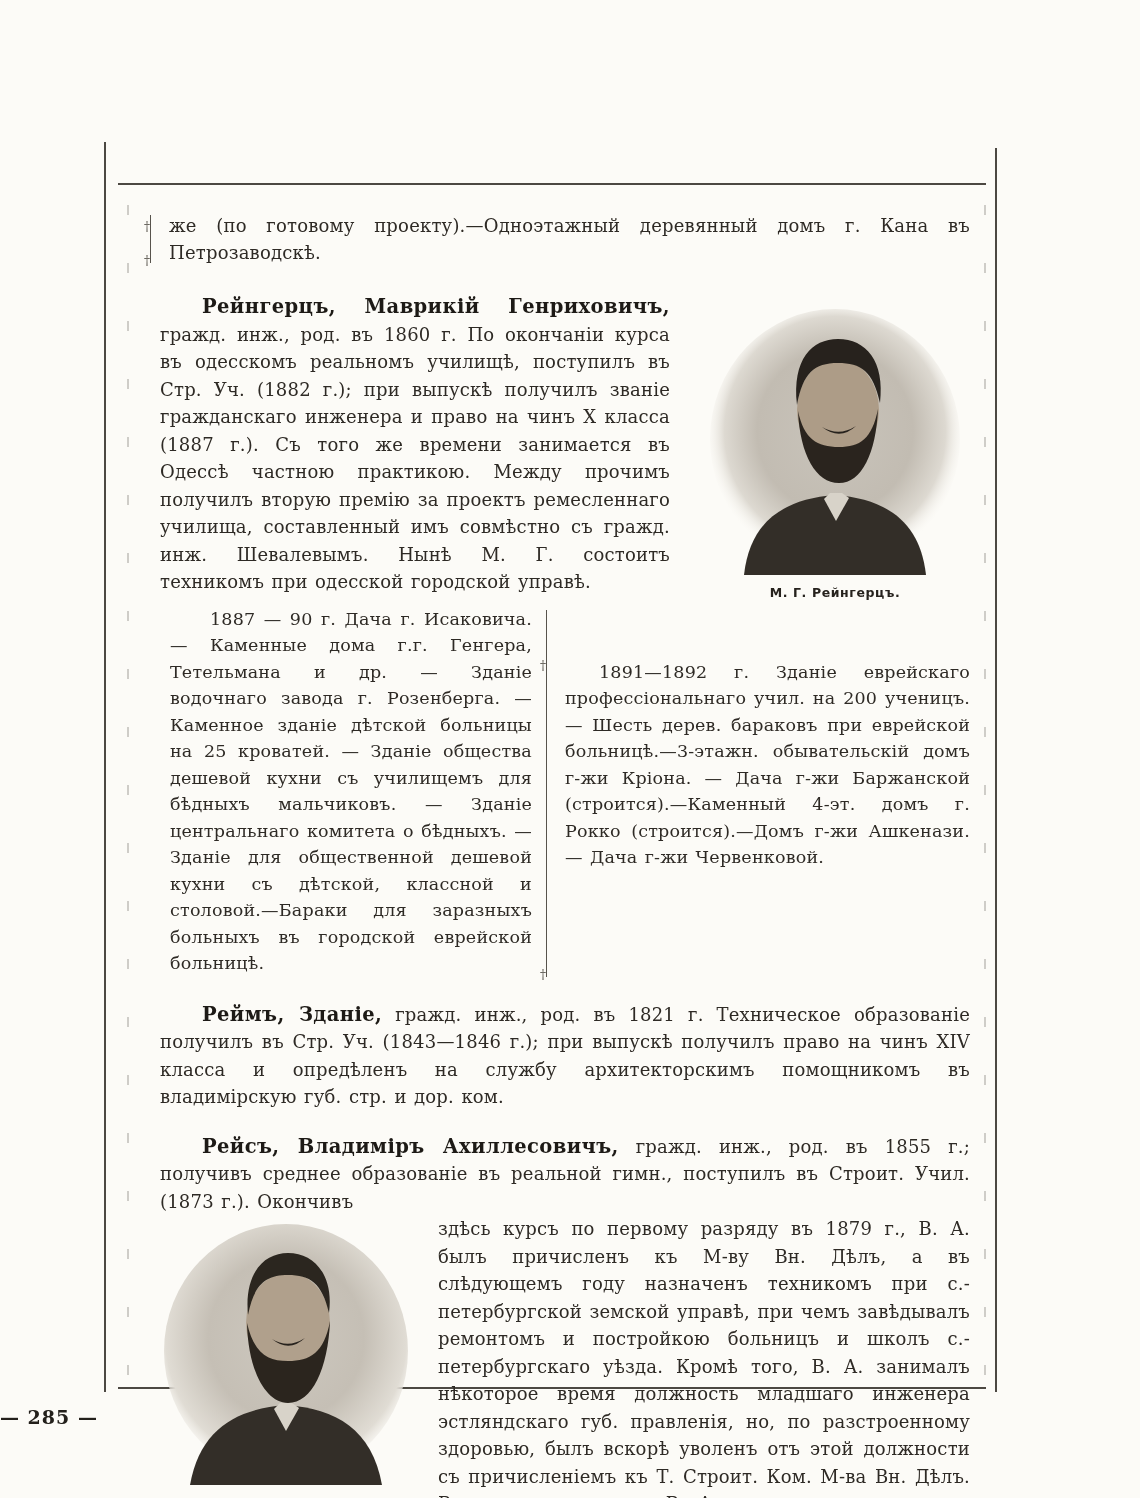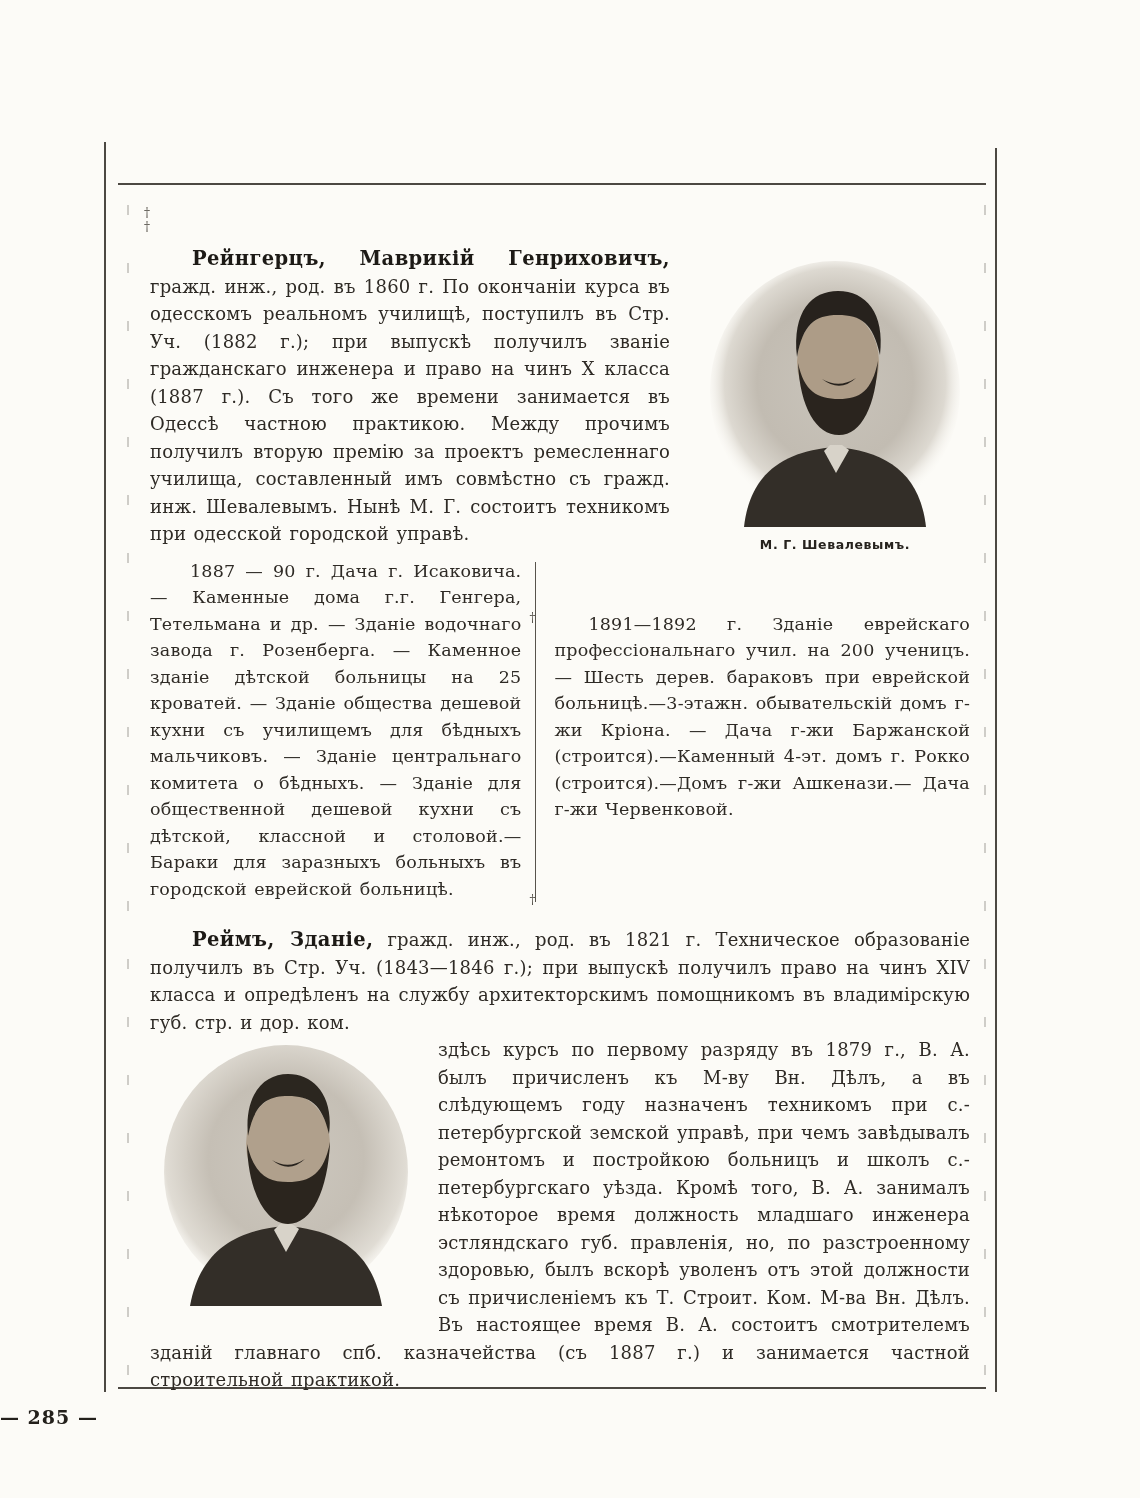--- a/index.html
+++ b/index.html
@@ -30,33 +30,33 @@
   
   .cont-block { display:flex; font-size:18px; line-height:27px; }
   .cont-block .ccol { flex:1; }
   .ccol-left  { padding-right:16px; text-indent:40px; }
   .ccol-right { padding-left:18px; }
   .vdiv { width:1px; background:#57534c; position:relative; margin:3px 0; }
   .cross { position:absolute; left:-6px; font-size:12px; color:#57534c; line-height:1; }
   .cross.t { top:6px; } .cross.b { bottom:-4px; }
 
   
-  .entry-par { font-size:18px; line-height:27.5px; text-indent:42px; }
+  .entry-par { font-size:18px; line-height:27.5px; text-indent:42px;margin-left:10px; }
   .entry-name { font-weight:bold; font-size:19.5px; letter-spacing:.4px; color:#1d1a16; }
 
   .entry-reingerts { position:relative; margin-top:27px; }
   .entry-reingerts .entry-par { margin-right:300px; }
   .portrait-abs { position:absolute; top:14px; right:4px; width:262px; text-align:center; }
   figure figcaption {
     font-family:"DejaVu Sans", sans-serif; font-weight:bold;
     font-size:12.5px; letter-spacing:.6px; margin-top:6px; color:#26221d;
     text-align:center;
   }
 
-  .works-row { display:flex; margin-top:10px; font-size:17.5px; line-height:26.5px; }
+  .works-row { display:flex; margin-top:10px; font-size:17.5px; line-height:26.5px;margin-left:20px; }
   .works-left  { width:47%; padding-right:14px; text-indent:40px; }
   .works-right { flex:1; padding-left:18px; padding-top:53px; text-indent:34px; }
   .works-divider { width:1px; background:#57534c; position:relative; margin-top:4px; }
   .works-divider .cross.t { top:50px; }
 
   .entry-reim { margin-top:24px; }
   .entry-reis-lead { margin-top:22px; }
   .reis-body { font-size:18px; line-height:27.5px; text-align:justify; word-spacing:1.5px; letter-spacing:.2px; }
   .portrait-left { float:left; width:252px; margin:8px 26px 4px 10px; text-align:center; }
 
@@ -77,20 +77,21 @@
   <div class="dashes dashes-left"></div>
   <div class="dashes dashes-right"></div>
 
   <div class="content">
 
     <section class="cont-block">
       <div class="vdiv">
         <span class="cross t">†</span>
         <span class="cross b">†</span>
       </div>
+      <p class="ccol ccol-right">же (по готовому проекту).—Одноэтажный деревянный домъ г. Кана въ Петрозаводскѣ.</p>
     </section>
 
     <section class="entry-reingerts">
       <p class="entry-par"><span class="entry-name">Рейнгерцъ, Маврикій Генриховичъ,</span><span> гражд. инж., род. въ 1860 г. По окончаніи курса въ одесскомъ реальномъ училищѣ, поступилъ въ Стр. Уч. (1882 г.); при выпускѣ получилъ званіе гражданскаго инженера и право на чинъ X класса (1887 г.). Съ того же времени занимается въ Одессѣ частною практикою. Между прочимъ получилъ вторую премію за проектъ ремесленнаго училища, составленный имъ совмѣстно съ гражд. инж. Шевалевымъ. Нынѣ М. Г. состоитъ техникомъ при одесской городской управѣ.</span></p>
 
       <figure class="portrait-abs">
         <svg width="262" height="268" viewBox="0 0 262 268">
           <defs>
             <radialGradient id="pg1" cx="50%" cy="47%" r="52%">
               <stop offset="0%" stop-color="#c9c4bb"></stop>
@@ -100,38 +101,39 @@
             </radialGradient>
           </defs>
           <ellipse cx="131" cy="132" rx="125" ry="130" fill="url(#pg1)"></ellipse>
           <path d="M40 268 C46 214 80 192 131 188 C182 192 216 214 222 268 Z" fill="#332e28"></path>
           <path d="M120 192 L132 214 L145 191 L138 186 L126 186 Z" fill="#d8d3c9"></path>
           <ellipse cx="134" cy="103" rx="41" ry="51" fill="#ad9c87"></ellipse>
           <path d="M93 98 C88 52 108 32 134 32 C162 32 181 54 176 96 C169 64 157 56 134 56 C110 56 99 66 93 98 Z" fill="#27221d"></path>
           <path d="M94 104 C96 148 112 176 135 176 C158 176 172 146 174 102 C168 132 156 140 135 140 C113 140 100 132 94 104 Z" fill="#2a241e"></path>
           <path d="M118 120 Q135 130 152 119 Q136 134 118 120 Z" fill="#27221d"></path>
         </svg>
-        <figcaption>М. Г. Шевалевымъ.</figcaption>
+        <figcaption>М. Г. Рейнгерцъ.</figcaption>
       </figure>
 
       <div class="works-row">
         <p class="works-col works-left">1887 — 90 г. Дача г. Исаковича. — Каменные дома г.г. Генгера, Тетельмана и др. — Зданіе водочнаго завода г. Розенберга. — Каменное зданіе дѣтской больницы на 25 кроватей. — Зданіе общества дешевой кухни съ училищемъ для бѣдныхъ мальчиковъ. — Зданіе центральнаго комитета о бѣдныхъ. — Зданіе для общественной дешевой кухни съ дѣтской, классной и столовой.—Бараки для заразныхъ больныхъ въ городской еврейской больницѣ.</p>
         <div class="works-divider">
           <span class="cross t">†</span>
           <span class="cross b">†</span>
         </div>
         <p class="works-col works-right">1891—1892 г. Зданіе еврейскаго профессіональнаго учил. на 200 ученицъ. — Шесть дерев. бараковъ при еврейской больницѣ.—3-этажн. обывательскій домъ г-жи Кріона. — Дача г-жи Баржанской (строится).—Каменный 4-эт. домъ г. Рокко (строится).—Домъ г-жи Ашкенази.— Дача г-жи Червенковой.</p>
       </div>
     </section>
 
     <section class="entry-reim">
       <p class="entry-par"><span class="entry-name">Реймъ, Зданіе,</span><span> гражд. инж., род. въ 1821 г. Техническое образованіе получилъ въ Стр. Уч. (1843—1846 г.); при выпускѣ получилъ право на чинъ XIV класса и опредѣленъ на службу архитекторскимъ помощникомъ въ владимірскую губ. стр. и дор. ком.</span></p>
     </section>
 
     <section class="entry-reis">
+      <p class="entry-par entry-reis-lead"><span class="entry-name">Рейсъ, Владиміръ Ахиллесовичъ,</span><span> гражд. инж., род. въ 1855 г.; получивъ среднее образованіе въ реальной гимн., поступилъ въ Строит. Учил. (1873 г.). Окончивъ</span></p>
 
       <div class="reis-body">
         <figure class="portrait-left">
           <svg width="252" height="262" viewBox="0 0 252 262">
             <defs>
               <radialGradient id="pg2" cx="50%" cy="45%" r="58%">
                 <stop offset="0%" stop-color="#cdc8bf"></stop>
                 <stop offset="55%" stop-color="#c5bfb5"></stop>
                 <stop offset="85%" stop-color="#e0dcd4"></stop>
                 <stop offset="100%" stop-color="#f7f5f0" stop-opacity="0"></stop>

